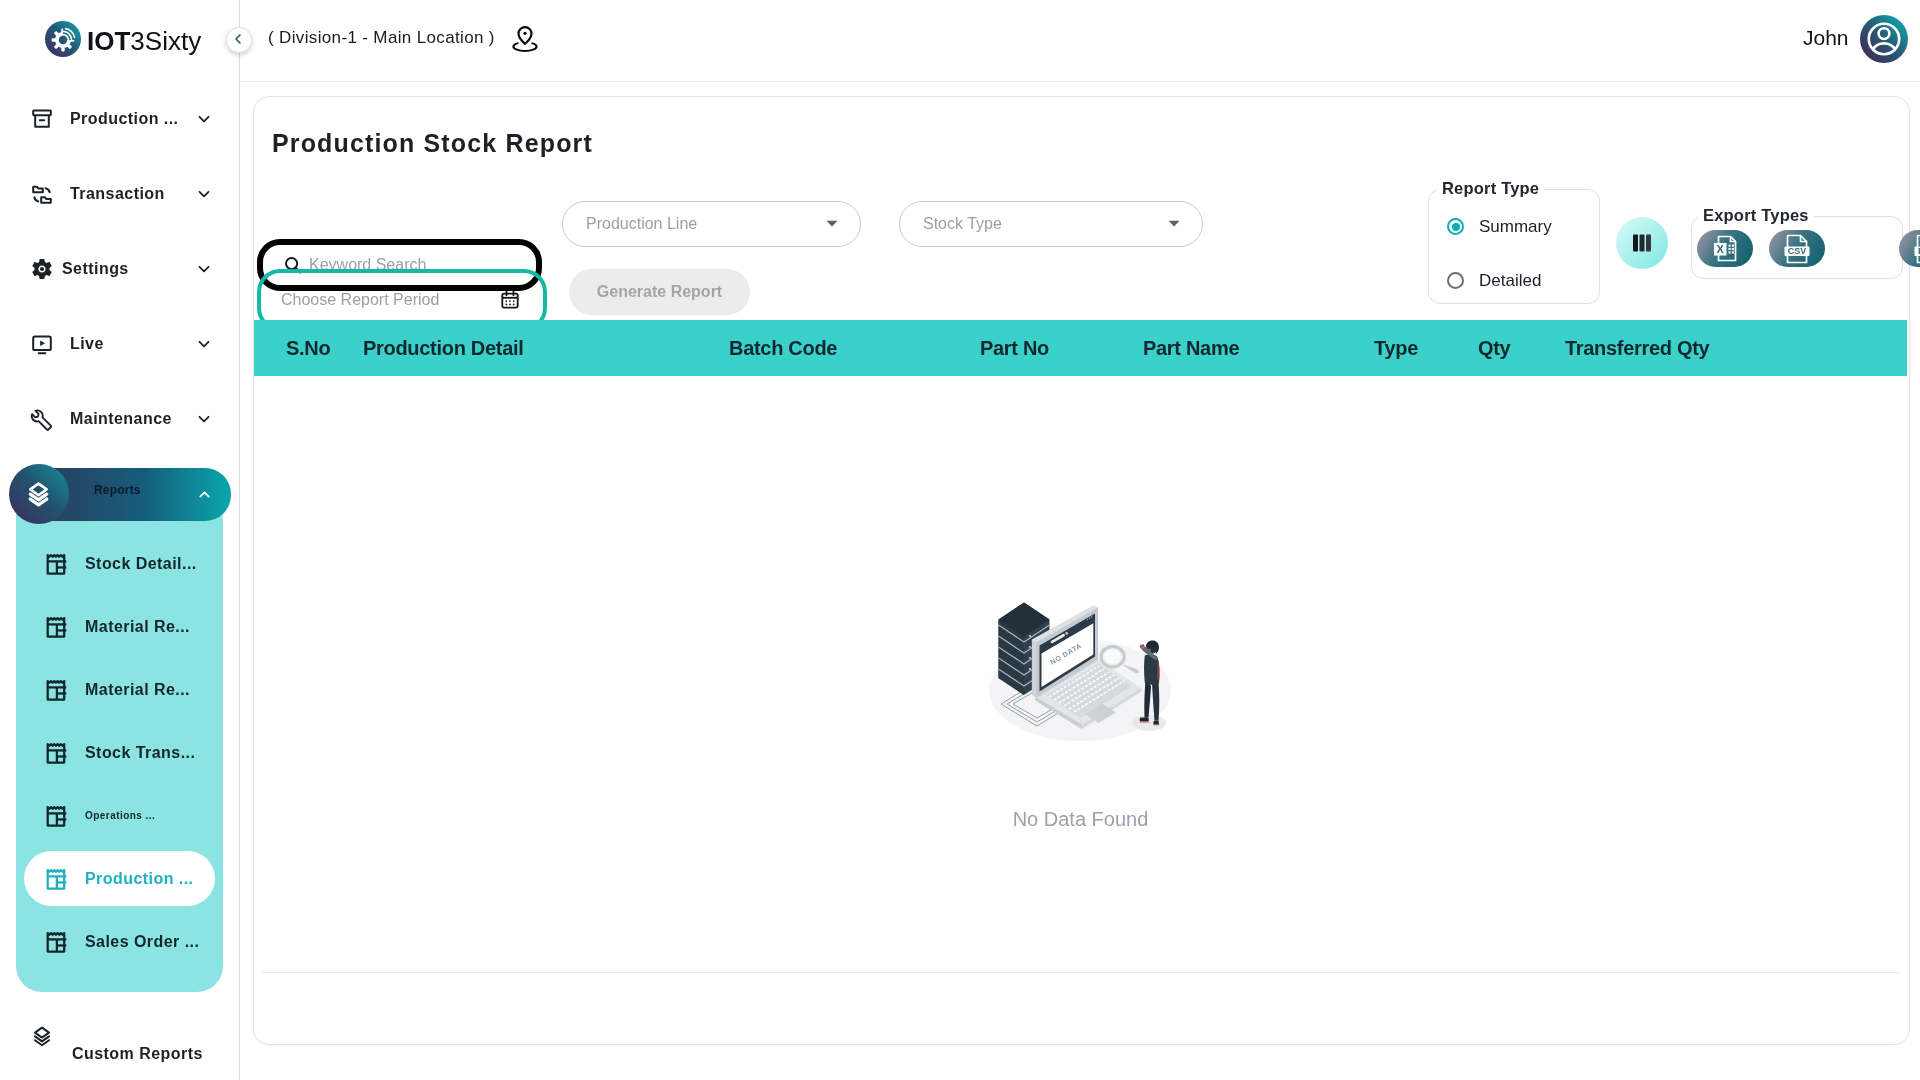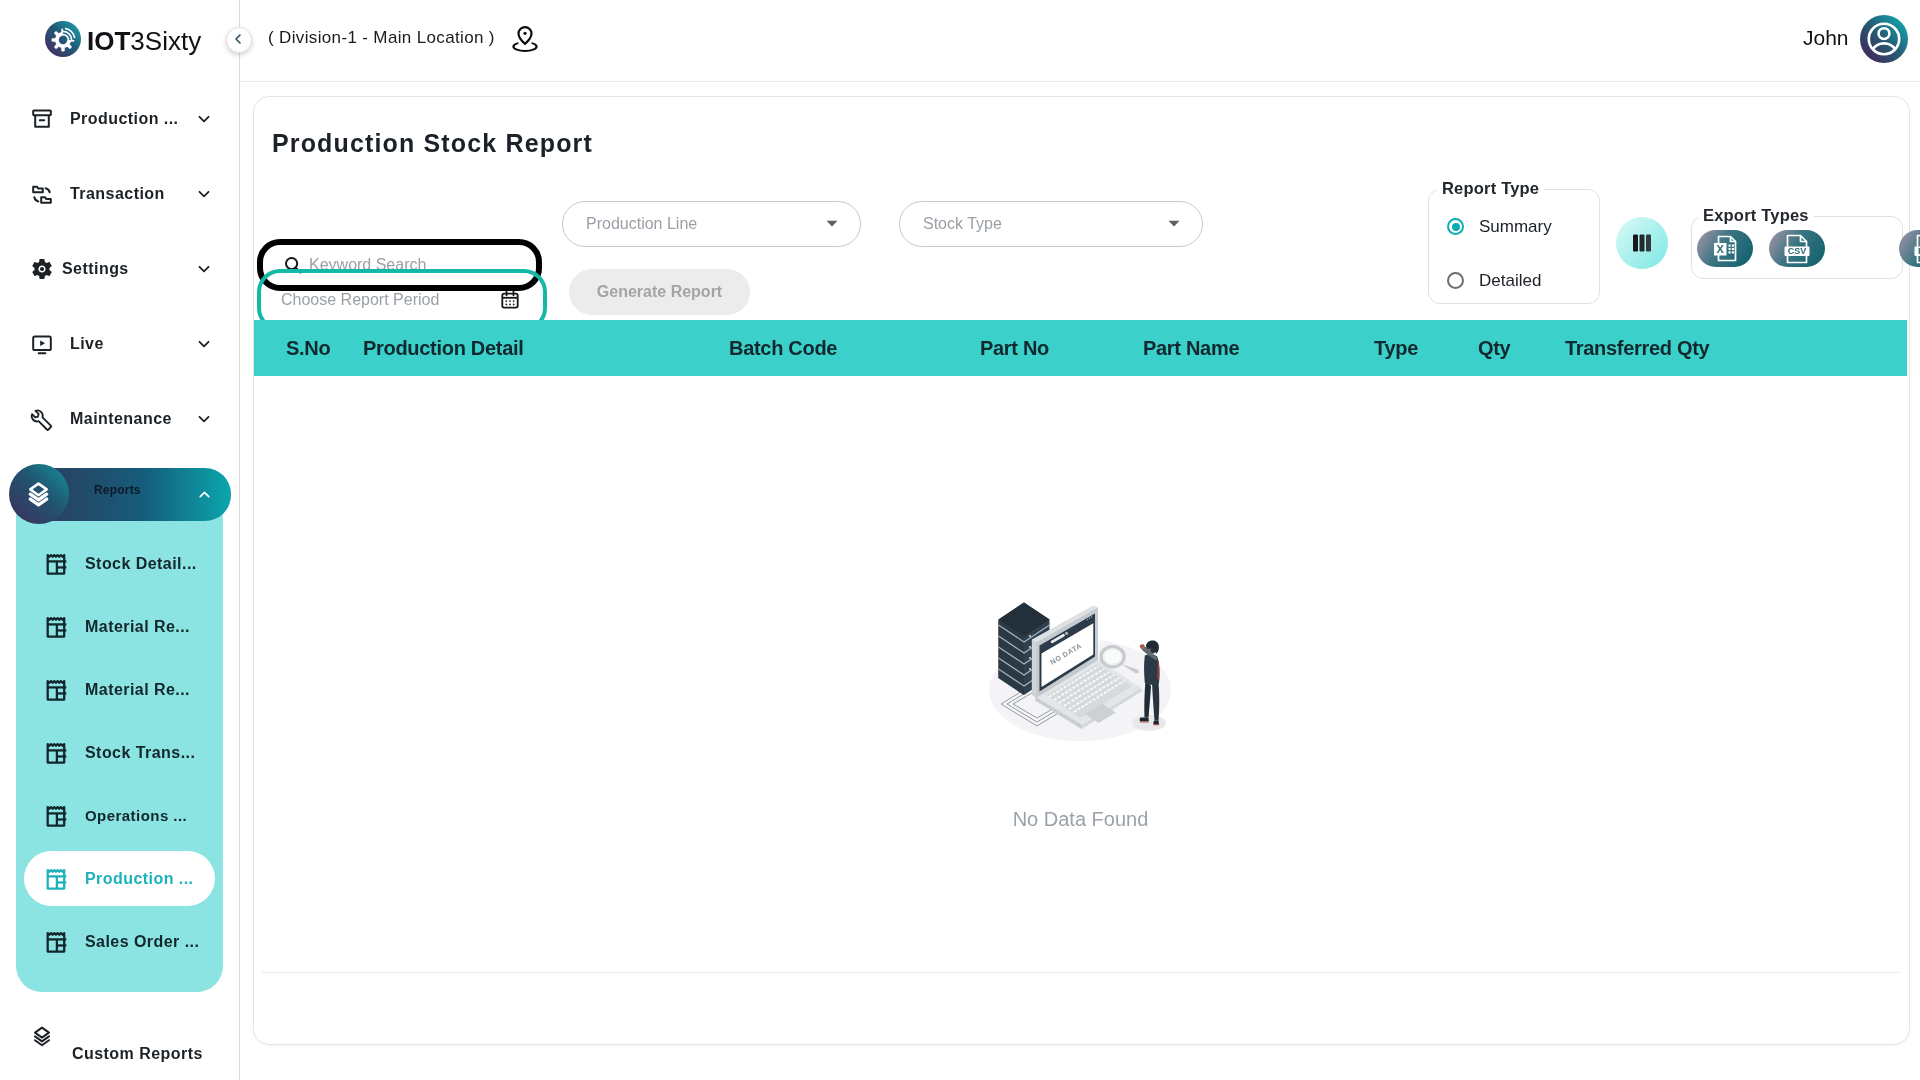--- a/index.html
+++ b/index.html
@@ -190,21 +190,21 @@
   </div>
   <div class="abs row" style="left:0;top:788px;width:223px;height:55px;">
     <div style="margin-left:44px;">
         <svg width="26" height="26" viewBox="0 0 24 24" fill="none" stroke="#13262c" stroke-width="2.1" stroke-linejoin="round">
           <path d="M3.4 20.8 V3.8 l1.55 1.5 1.52-1.5 1.52 1.5 1.52-1.5 1.52 1.5 1.52-1.5 1.52 1.5 1.52-1.5 1.52 1.5 1.54-1.5 V20.8 z"></path>
           <path d="M3.4 9.6 h17.2"></path>
           <path d="M11.9 9.6 V20.8"></path>
           <path d="M11.9 15.2 h8.7"></path>
         </svg>
       </div>
-    <div style="margin-left:15px;font-size:15px;font-weight:600;color:#13262c;letter-spacing:.45px;text-align:center;">Operations ...</div>
+    <div style="margin-left:15px;font-size:10px;font-weight:600;color:#13262c;letter-spacing:.45px;text-align:center;">Operations ...</div>
   </div>
   <div class="abs" style="left:24px;top:851px;width:191px;height:55px;background:#fff;border-radius:27.5px;"></div>
   <div class="abs row" style="left:0;top:851px;width:223px;height:55px;">
     <div style="margin-left:44px;">
         <svg width="26" height="26" viewBox="0 0 24 24" fill="none" stroke="#1cb2bd" stroke-width="2.1" stroke-linejoin="round">
           <path d="M3.4 20.8 V3.8 l1.55 1.5 1.52-1.5 1.52 1.5 1.52-1.5 1.52 1.5 1.52-1.5 1.52 1.5 1.52-1.5 1.52 1.5 1.54-1.5 V20.8 z"></path>
           <path d="M3.4 9.6 h17.2"></path>
           <path d="M11.9 9.6 V20.8"></path>
           <path d="M11.9 15.2 h8.7"></path>
         </svg>

